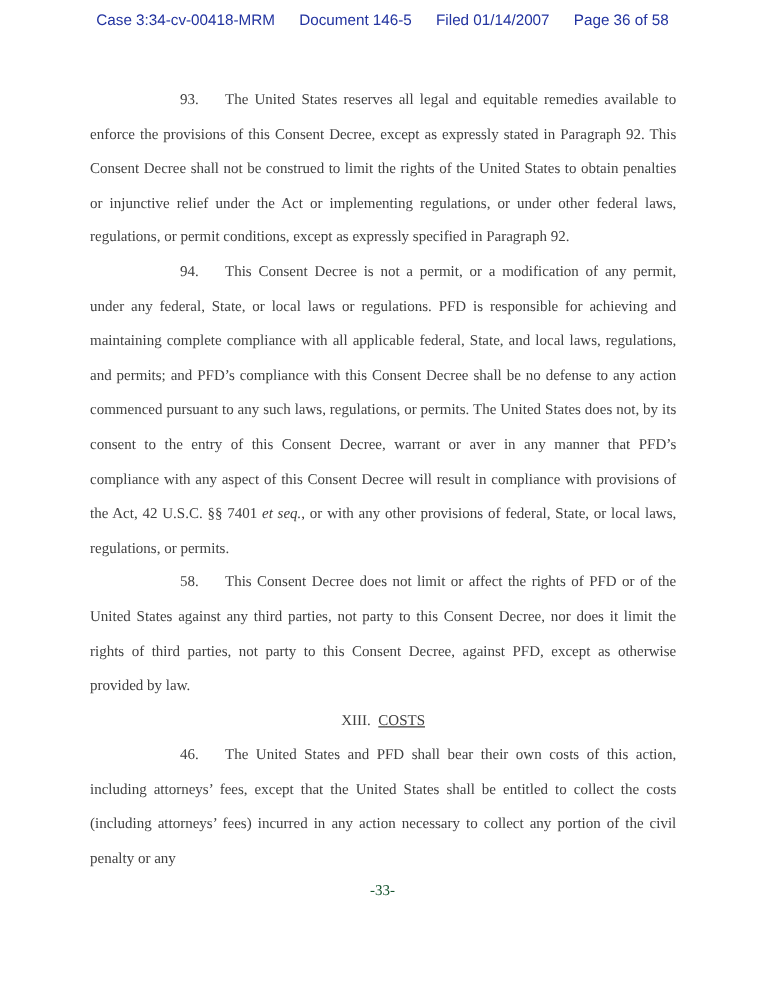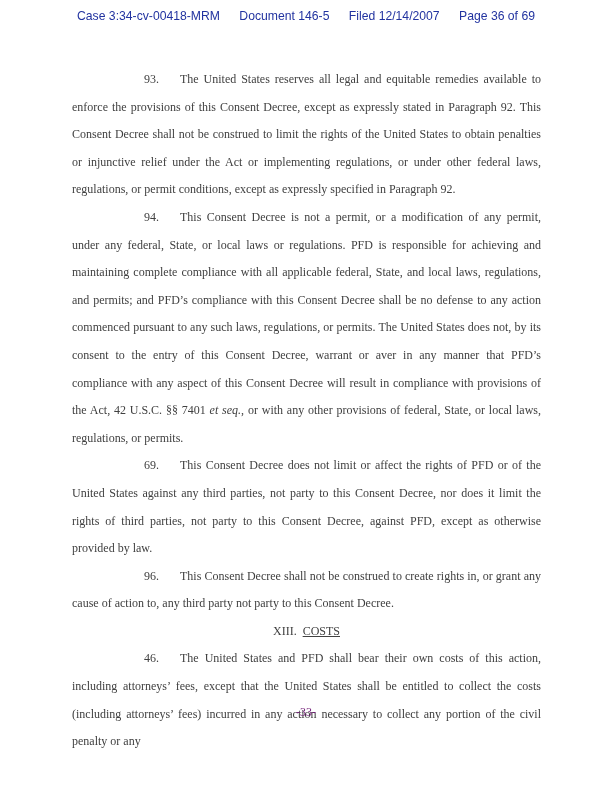--- a/index.html
+++ b/index.html
@@ -17,46 +17,43 @@
       font-family: "Liberation Serif", serif;
       font-size: 12px; color: #404040;
       line-height: 27.6px;
     }
     .para { margin: 0; text-align: justify; text-align-last: left; }
     .para .num { display: inline-block; margin-left: 72px; width: 36px; }
     .heading { text-align: center; margin: 0; }
     .heading .ul { text-decoration: underline; }
     .footer {
       position: absolute; top: 705px; left: 0; width: 612px; text-align: center;
-      font-family: "Liberation Serif", serif; font-size: 12px; color: #701a75;
+      font-family: "Liberation Serif", serif; font-size: 12px; color: #14532d;
     }
     em { }
   </style>
 </head>
 <body>
 
 <div class="header">
   <span>Case 3:34-cv-00418-MRM</span>
   <span>Document 146-5</span>
-  <span>Filed 12/14/2007</span>
-  <span>Page 36 of 69</span>
+  <span>Filed 01/14/2007</span>
+  <span>Page 36 of 58</span>
 </div>
 
 <div class="body-text">
   <p class="para">
     <span class="num">93.</span><span>The United States reserves all legal and equitable remedies available to enforce the provisions of this Consent Decree, except as expressly stated in Paragraph 92.  This Consent Decree shall not be construed to limit the rights of the United States to obtain penalties or injunctive relief under the Act or implementing regulations, or under other federal laws, regulations, or permit conditions, except as expressly specified in Paragraph 92.</span>
   </p>
   <p class="para">
     <span class="num">94.</span><span>This Consent Decree is not a permit, or a modification of any permit, under any federal, State, or local laws or regulations.  PFD is responsible for achieving and maintaining complete compliance with all applicable federal, State, and local laws, regulations, and permits; and PFD’s compliance with this Consent Decree shall be no defense to any action commenced pursuant to any such laws, regulations, or permits.  The United States does not, by its consent to the entry of this Consent Decree, warrant or aver in any manner that PFD’s compliance with any aspect of this Consent Decree will result in compliance with provisions of the Act, 42 U.S.C. §§ 7401 </span><em>et seq.</em><span>, or with any other provisions of federal, State, or local laws, regulations, or permits.</span>
   </p>
   <p class="para">
-    <span class="num">69.</span><span>This Consent Decree does not limit or affect the rights of PFD or of the United States against any third parties, not party to this Consent Decree, nor does it limit the rights of third parties, not party to this Consent Decree, against PFD, except as otherwise provided by law.</span>
-  </p>
-  <p class="para">
-    <span class="num">96.</span><span>This Consent Decree shall not be construed to create rights in, or grant any cause of action to, any third party not party to this Consent Decree.</span>
+    <span class="num">58.</span><span>This Consent Decree does not limit or affect the rights of PFD or of the United States against any third parties, not party to this Consent Decree, nor does it limit the rights of third parties, not party to this Consent Decree, against PFD, except as otherwise provided by law.</span>
   </p>
   <p class="heading">
     <span>XIII.</span>&nbsp; <span class="ul">COSTS</span>
   </p>
   <p class="para">
     <span class="num">46.</span><span>The United States and PFD shall bear their own costs of this action, including attorneys’ fees, except that the United States shall be entitled to collect the costs (including attorneys’ fees) incurred in any action necessary to collect any portion of the civil penalty or any</span>
   </p>
 </div>
 
 <div class="footer">

